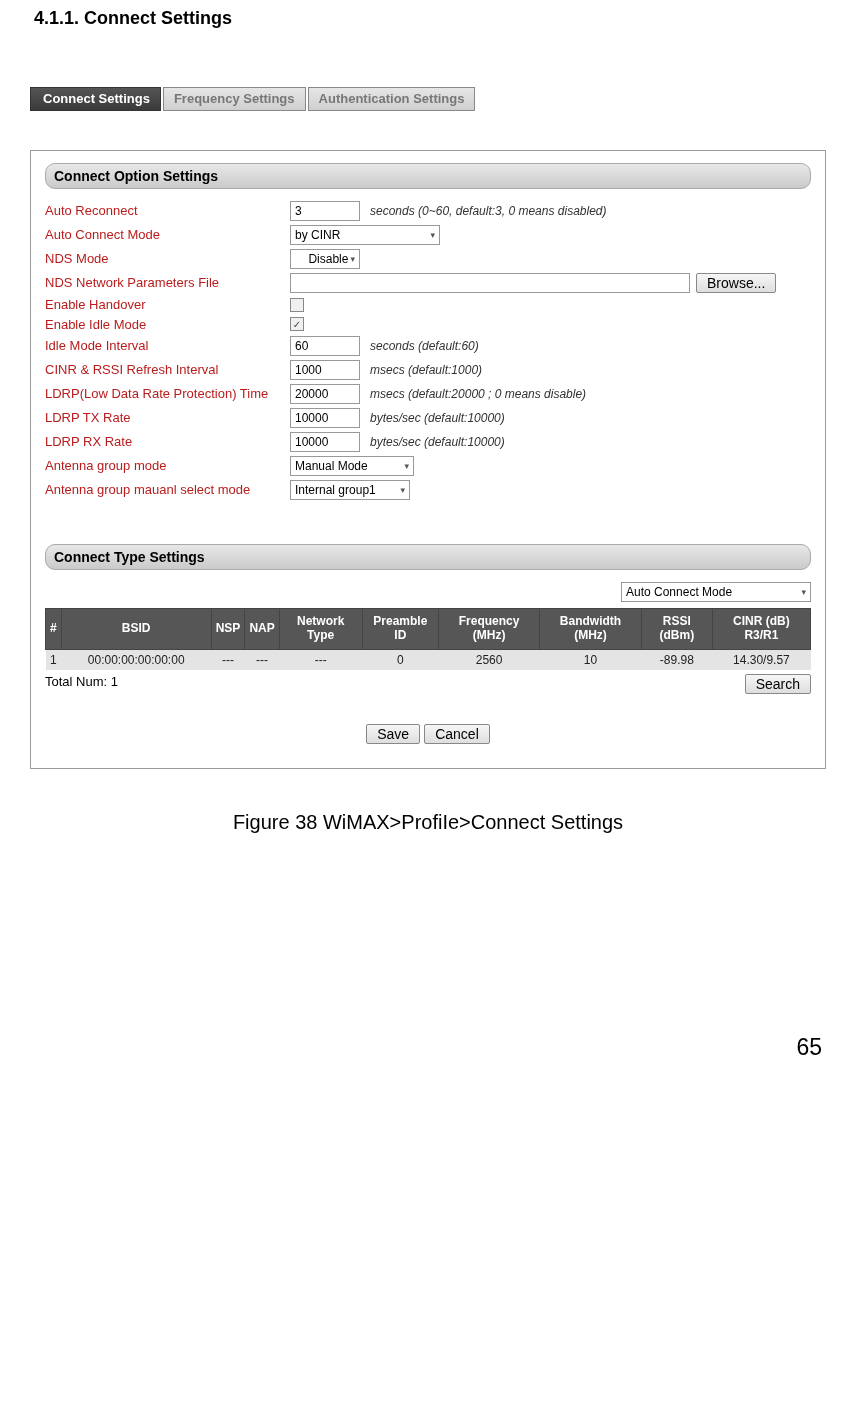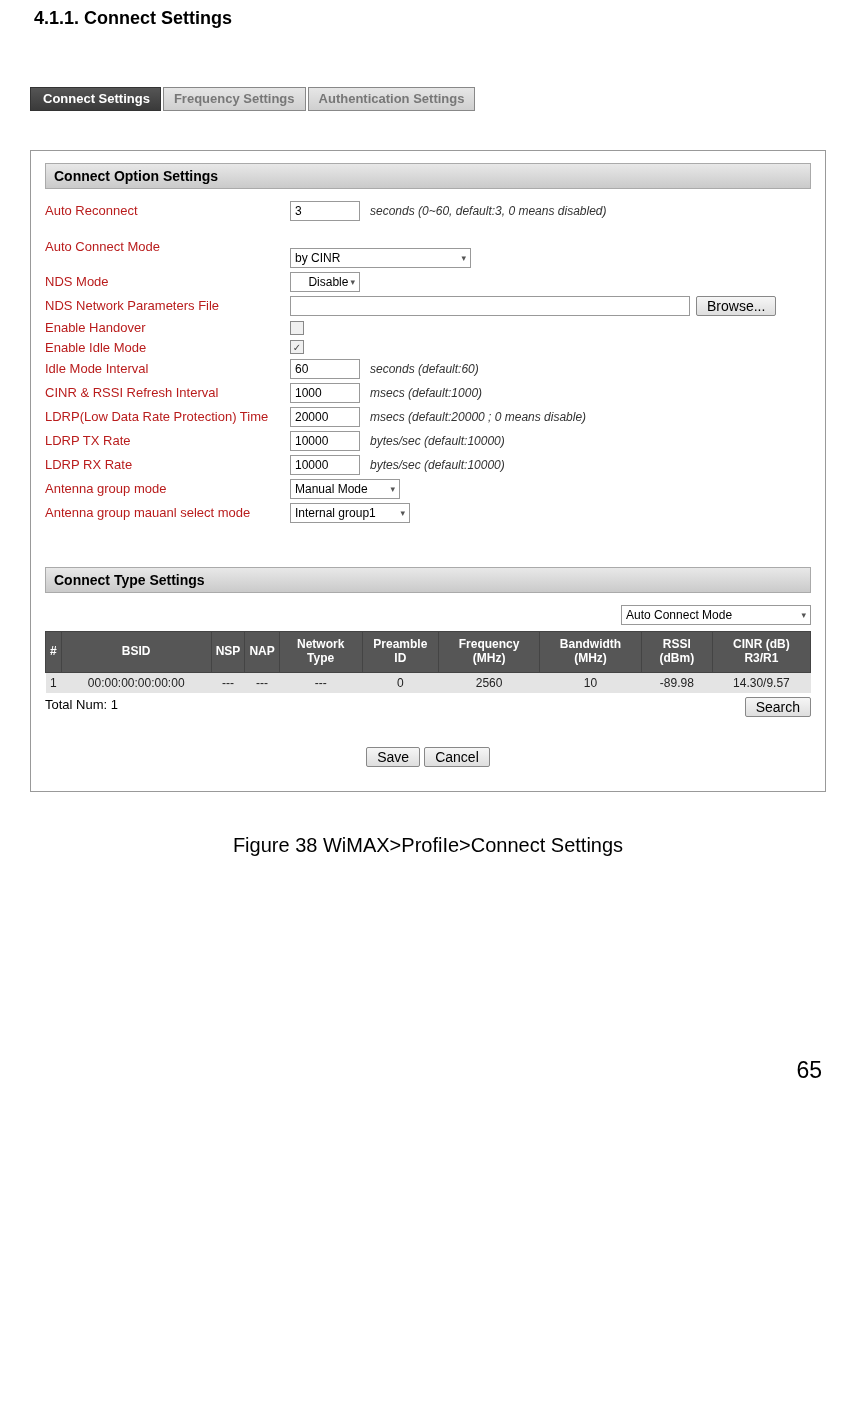--- a/index.html
+++ b/index.html
@@ -41,21 +41,21 @@
       color: #fff;
       border-color: #333;
       padding-left: 12px;
     }
     .content {
       padding: 12px 14px 24px 14px;
     }
     .section-header {
       background: linear-gradient(#e8e8e8, #cacaca);
       border: 1px solid #aaa;
-      border-radius: 0;
+      border-radius: 10px;
       padding: 4px 8px;
       font-weight: bold;
       font-size: 14px;
       margin-bottom: 12px;
     }
     .form-row {
       display: flex;
       align-items: center;
       margin: 4px 0;
       font-size: 13px;
@@ -170,21 +170,21 @@
       <div class="section-header">Connect Option Settings</div>
 
       <div class="form-row">
         <div class="form-label">Auto Reconnect</div>
         <input class="form-input short" value="3" style="">
         <span class="hint">seconds (0~60, default:3, 0 means disabled)</span>
       </div>
 
       <div class="form-row">
         <div class="form-label">Auto Connect Mode</div>
-        <span class="form-input" style="width:181px; display:inline-flex; align-items:center; justify-content:space-between;margin-top:23px;">
+        <span class="form-input" style="width:150px; display:inline-flex; align-items:center; justify-content:space-between;">
           <span>by CINR</span>
           <span class="chev">▾</span>
         </span>
       </div>
 
       <div class="form-row">
         <div class="form-label">NDS Mode</div>
         <span class="form-input" style="width:70px; display:inline-flex; align-items:center; justify-content:flex-end;">
           <span>Disable</span>
           <span class="chev">▾</span>
@@ -233,21 +233,21 @@
       </div>
 
       <div class="form-row">
         <div class="form-label">LDRP RX Rate</div>
         <input class="form-input short" value="10000" style="">
         <span class="hint">bytes/sec (default:10000)</span>
       </div>
 
       <div class="form-row">
         <div class="form-label">Antenna group mode</div>
-        <span class="form-input" style="width:110px; display:inline-flex; align-items:center; justify-content:space-between;">
+        <span class="form-input" style="width:124px; display:inline-flex; align-items:center; justify-content:space-between;">
           <span>Manual Mode</span>
           <span class="chev">▾</span>
         </span>
       </div>
 
       <div class="form-row">
         <div class="form-label multi">Antenna group mauanl select mode</div>
         <span class="form-input" style="width:120px; display:inline-flex; align-items:center; justify-content:space-between;">
           <span>Internal group1</span>
           <span class="chev">▾</span>

